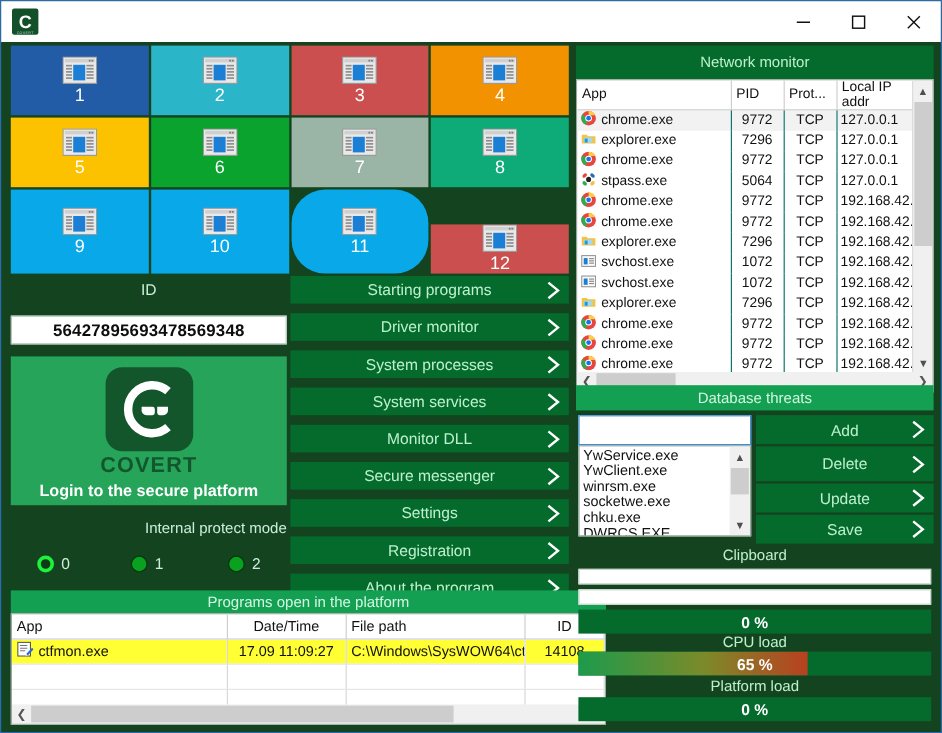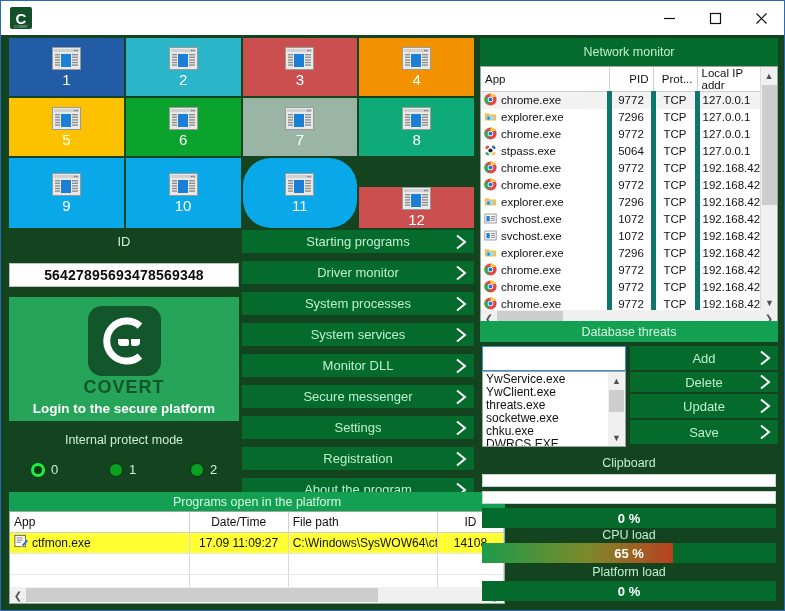--- a/index.html
+++ b/index.html
@@ -101,21 +101,21 @@
     letter-spacing: 1px; margin-top: 1px;
   }
   .covert-sub {
     color: #ffffff; font-size: 13.5px; font-weight: bold;
     margin-top: 3px;
   }
 
   
   .protect-label {
     position: absolute; left: 8px; top: 432px; width: 230px;
-    text-align: center; color: #cdeedc; font-size: 12.5px;
+    text-align: right; color: #cdeedc; font-size: 12.5px;
   }
   .radios {
     position: absolute; left: 8px; top: 461px; width: 230px; height: 20px;
   }
   .radio { position: absolute; display: flex; align-items: center; gap: 6px; }
   .radio .dot {
     width: 14px; height: 14px; border-radius: 50%;
     background: #0aa020; border: 1px solid #05380d;
   }
   .radio.sel .dot {
@@ -186,26 +186,26 @@
   
   .netpanel { position: absolute; left: 479px; top: 37px; width: 298px; height: 280px; }
   .netgrid-wrap {
     background: #ffffff; border: 1px solid #9aa99f;
     width: 100%; height: 261px; position: relative; overflow: hidden;
   }
   table.net { border-collapse: collapse; width: 281px; table-layout: fixed; font-size: 11.5px; color: #111; }
   table.net th {
     font-weight: normal; height: 21px; padding: 0 4px;
     border-right: 1px solid #cfcfcf; border-bottom: 1px solid #cfcfcf;
-    text-align: right; background: #fff;
+    text-align: left; background: #fff;
   }
   table.net th.left { text-align: left; }
   table.net td {
     height: 17px; padding: 0 3px; white-space: nowrap; overflow: hidden;
-    border-right: 5px solid #0f766e;
+    border-right: 1px solid #0f766e;
   }
   table.net tr.alt td { background: #f2f2f2; }
   .vscroll {
     position: absolute; right: 0; top: 0; width: 17px; height: 244px;
     background: #f0f0f0; border-left: 1px solid #dcdcdc;
   }
   .vscroll .varr {
     height: 17px; display: flex; align-items: center; justify-content: center;
     color: #505050; font-size: 9px;
   }
@@ -1003,39 +1003,39 @@
     </div>
   </div>
 
   <div class="threatpanel">
     <div class="panel-head" style="height:21px">Database threats</div>
     <div class="threat-input"></div>
     <div class="threat-list">
       <ul id="threat-ul">
           <li>YwService.exe</li>
           <li>YwClient.exe</li>
-          <li>threats.exe</li>
+          <li>winrsm.exe</li>
           <li>socketwe.exe</li>
           <li>chku.exe</li>
           <li>DWRCS.EXE</li>
         </ul>
       <div class="tl-scroll">
         <div class="varr">▲</div>
         <div class="vthumb"></div>
         <div class="varr" style="position:absolute;bottom:0;width:17px">▼</div>
       </div>
     </div>
     <div class="threat-btns" id="threat-btns">
         <div class="menu-btn" style="height: 24px;">
           <span>Add</span>
           <svg class="chev" viewBox="0 0 14 17">
             <polyline points="3,2 11,8.5 3,15" fill="none" stroke="#ffffff" stroke-width="2"></polyline>
           </svg>
         </div>
-        <div class="menu-btn" style="height: 20px;">
+        <div class="menu-btn" style="height: 29px;">
           <span>Delete</span>
           <svg class="chev" viewBox="0 0 14 17">
             <polyline points="3,2 11,8.5 3,15" fill="none" stroke="#ffffff" stroke-width="2"></polyline>
           </svg>
         </div>
         <div class="menu-btn" style="height: 24px;">
           <span>Update</span>
           <svg class="chev" viewBox="0 0 14 17">
             <polyline points="3,2 11,8.5 3,15" fill="none" stroke="#ffffff" stroke-width="2"></polyline>
           </svg>

